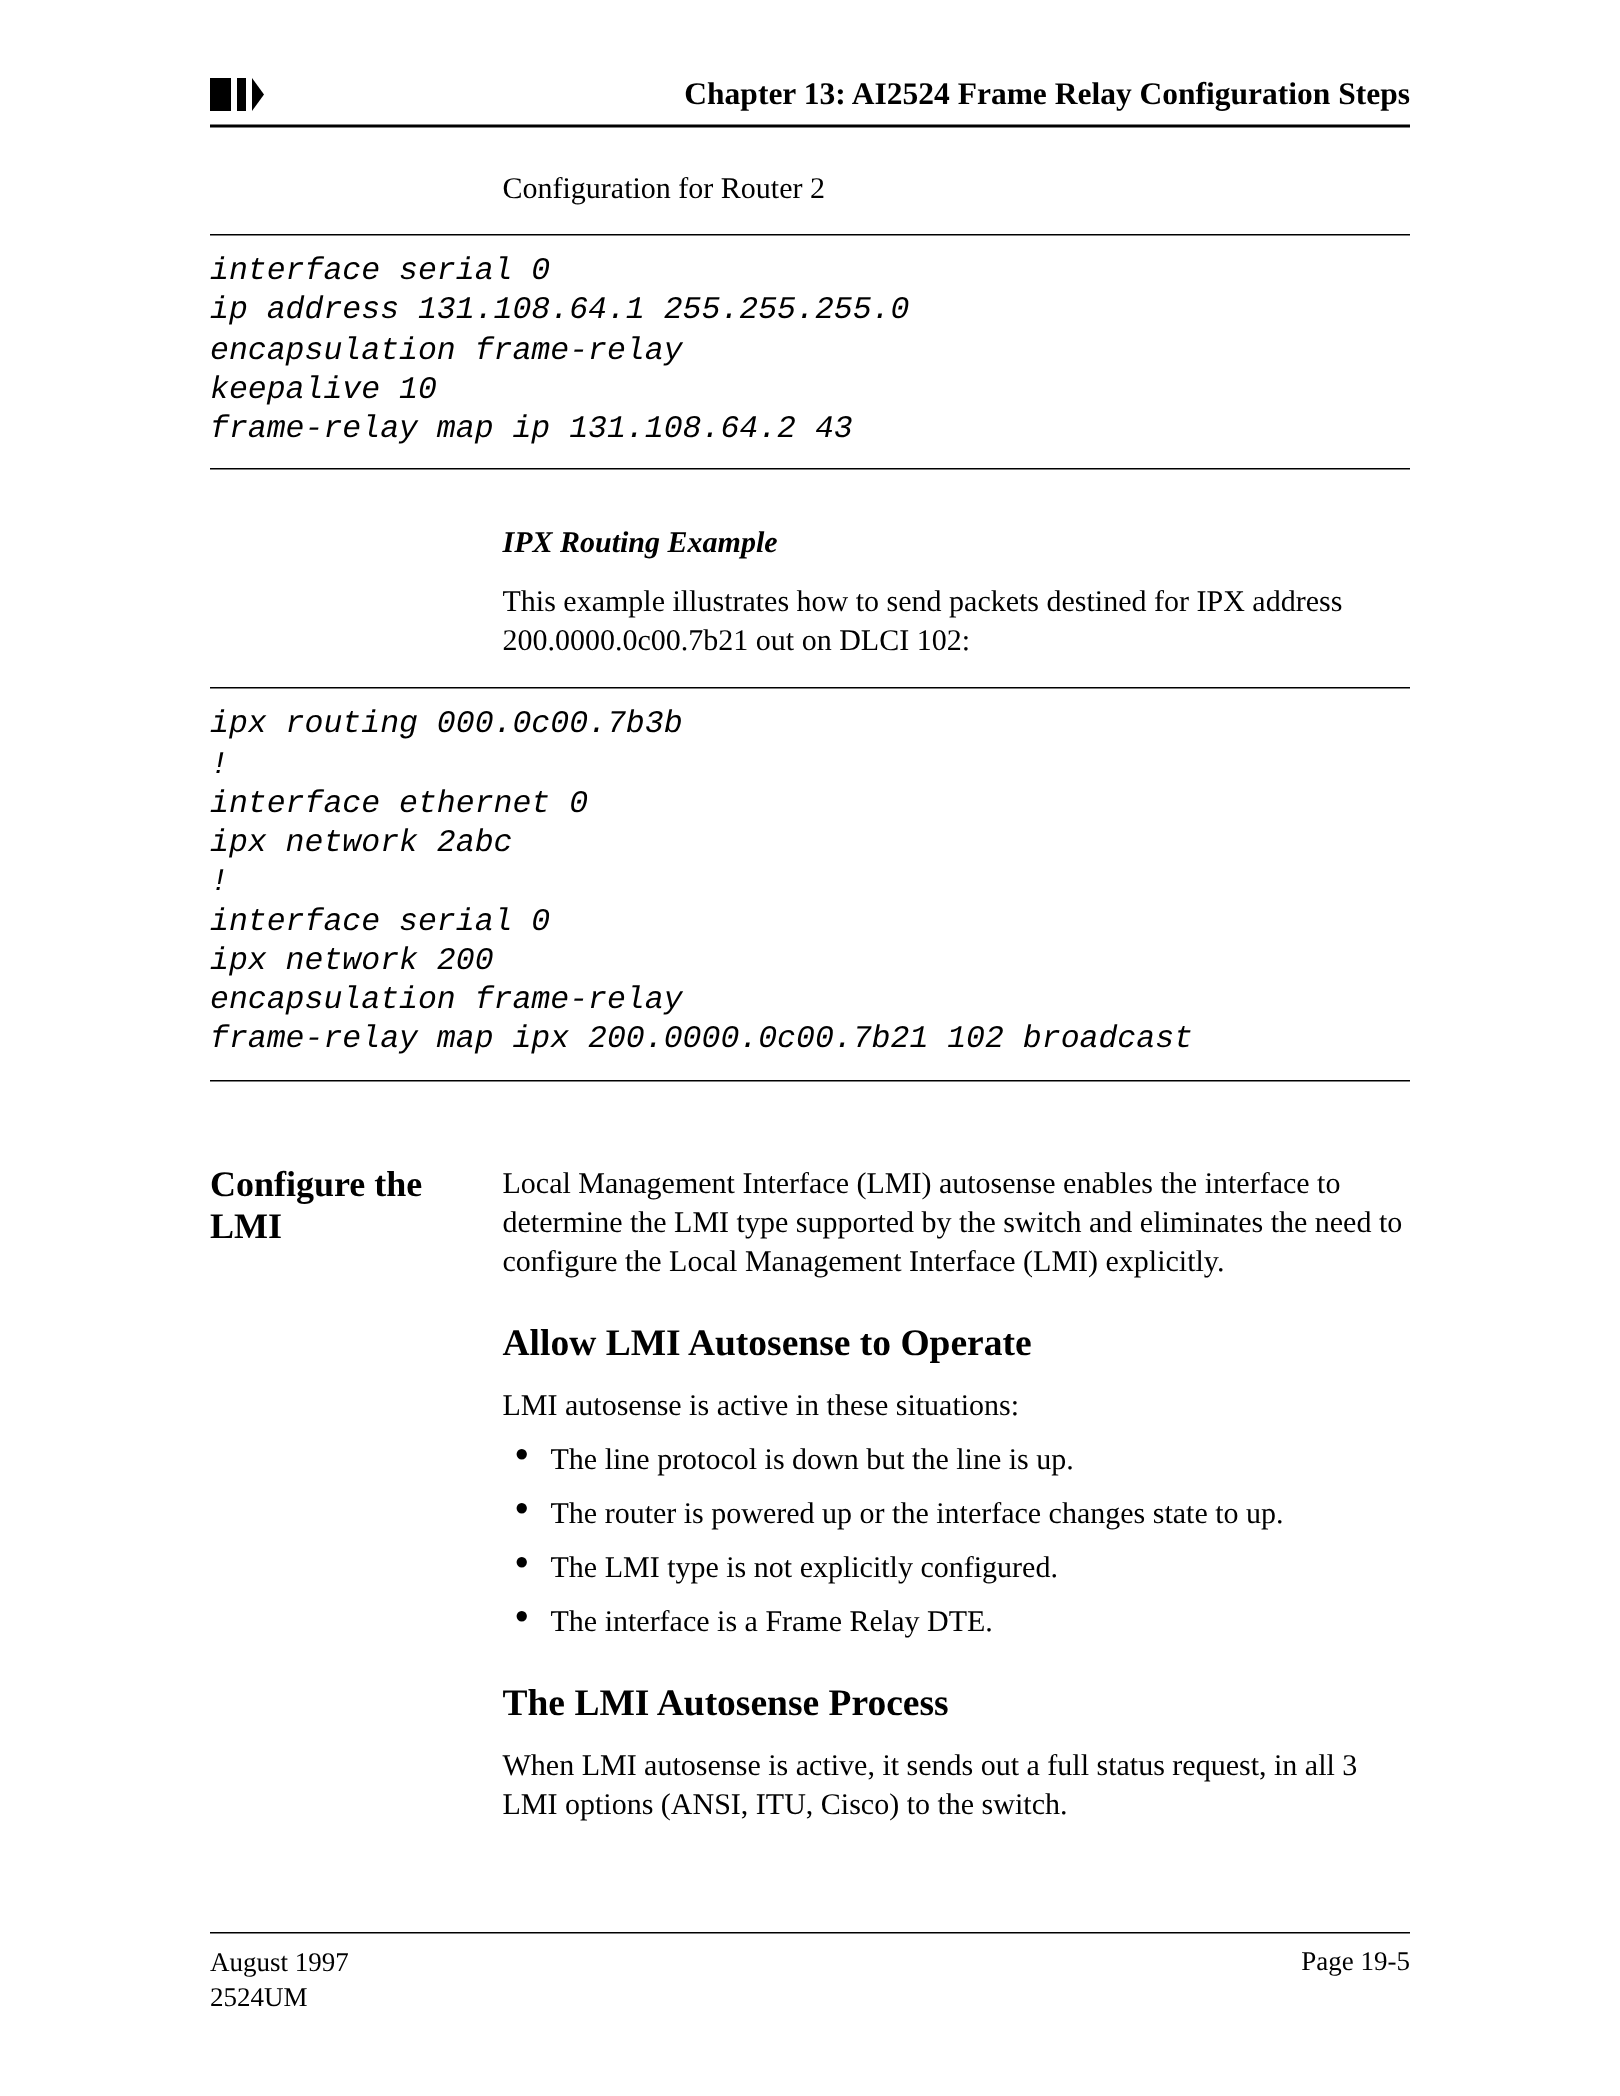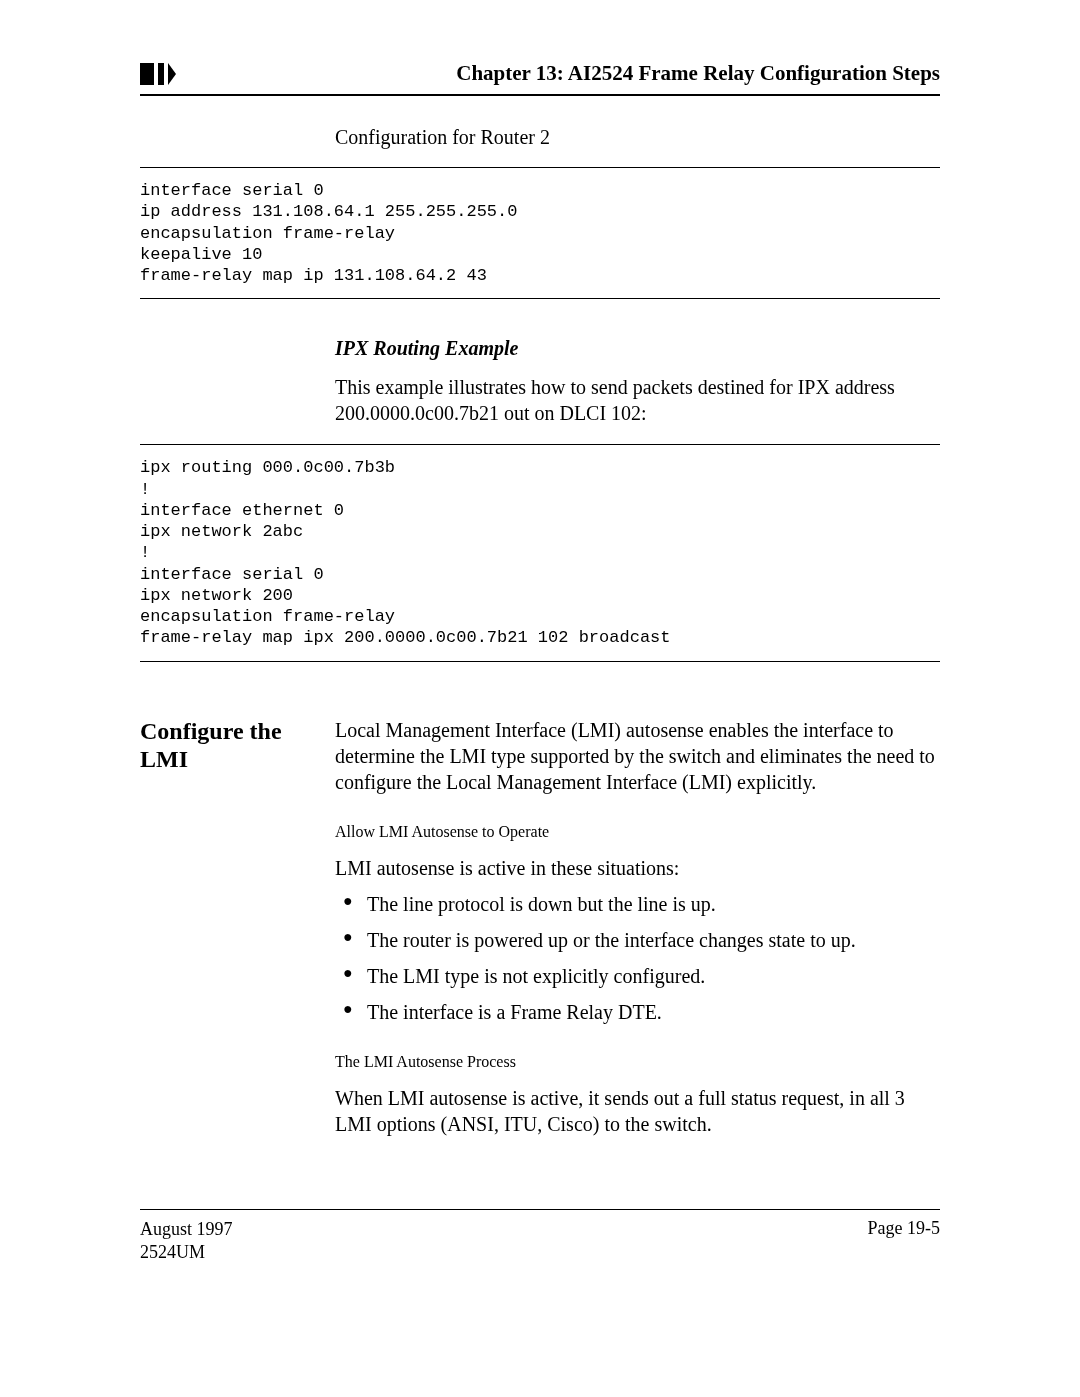--- a/index.html
+++ b/index.html
@@ -14,21 +14,20 @@
     padding: 50px 140px 50px 140px;
     box-sizing: border-box;
   }
   .header {
     display: flex;
     justify-content: space-between;
     align-items: center;
     border-bottom: 2px solid #000;
     padding-bottom: 8px;
     margin-bottom: 30px;
-    margin-top: 11px;
   }
   .logo {
     display: inline-block;
   }
   .logo svg {
     display: block;
   }
   .chapter-title {
     font-weight: bold;
     font-size: 21px;
@@ -40,24 +39,25 @@
     font-size: 20px;
     margin-bottom: 18px;
   }
   .rule-full {
     border: none;
     border-top: 1px solid #000;
     margin: 4px 0;
   }
   .code-block {
     font-family: "Courier New", Courier, monospace;
-    font-size: 17px;
+    font-size: 21px;
     line-height: 1.25;
     white-space: pre;
     padding: 8px 0;
+    font-style: italic;
   }
   .sub-h3 {
     font-style: italic;
     font-weight: bold;
     font-size: 20px;
     margin: 38px 0 14px 0;
   }
   .para {
     font-size: 20px;
     line-height: 1.3;
@@ -71,22 +71,22 @@
     width: 195px;
     flex-shrink: 0;
     font-weight: bold;
     font-size: 24px;
     line-height: 1.2;
   }
   .main-col {
     flex: 1;
   }
   .sub-h4 {
-    font-weight: normal;
-    font-size: 16px;
+    font-weight: bold;
+    font-size: 25px;
     margin: 28px 0 14px 0;
   }
   ul.bullets {
     list-style: none;
     padding: 0;
     margin: 10px 0 0 0;
   }
   ul.bullets li {
     position: relative;
     padding-left: 32px;

